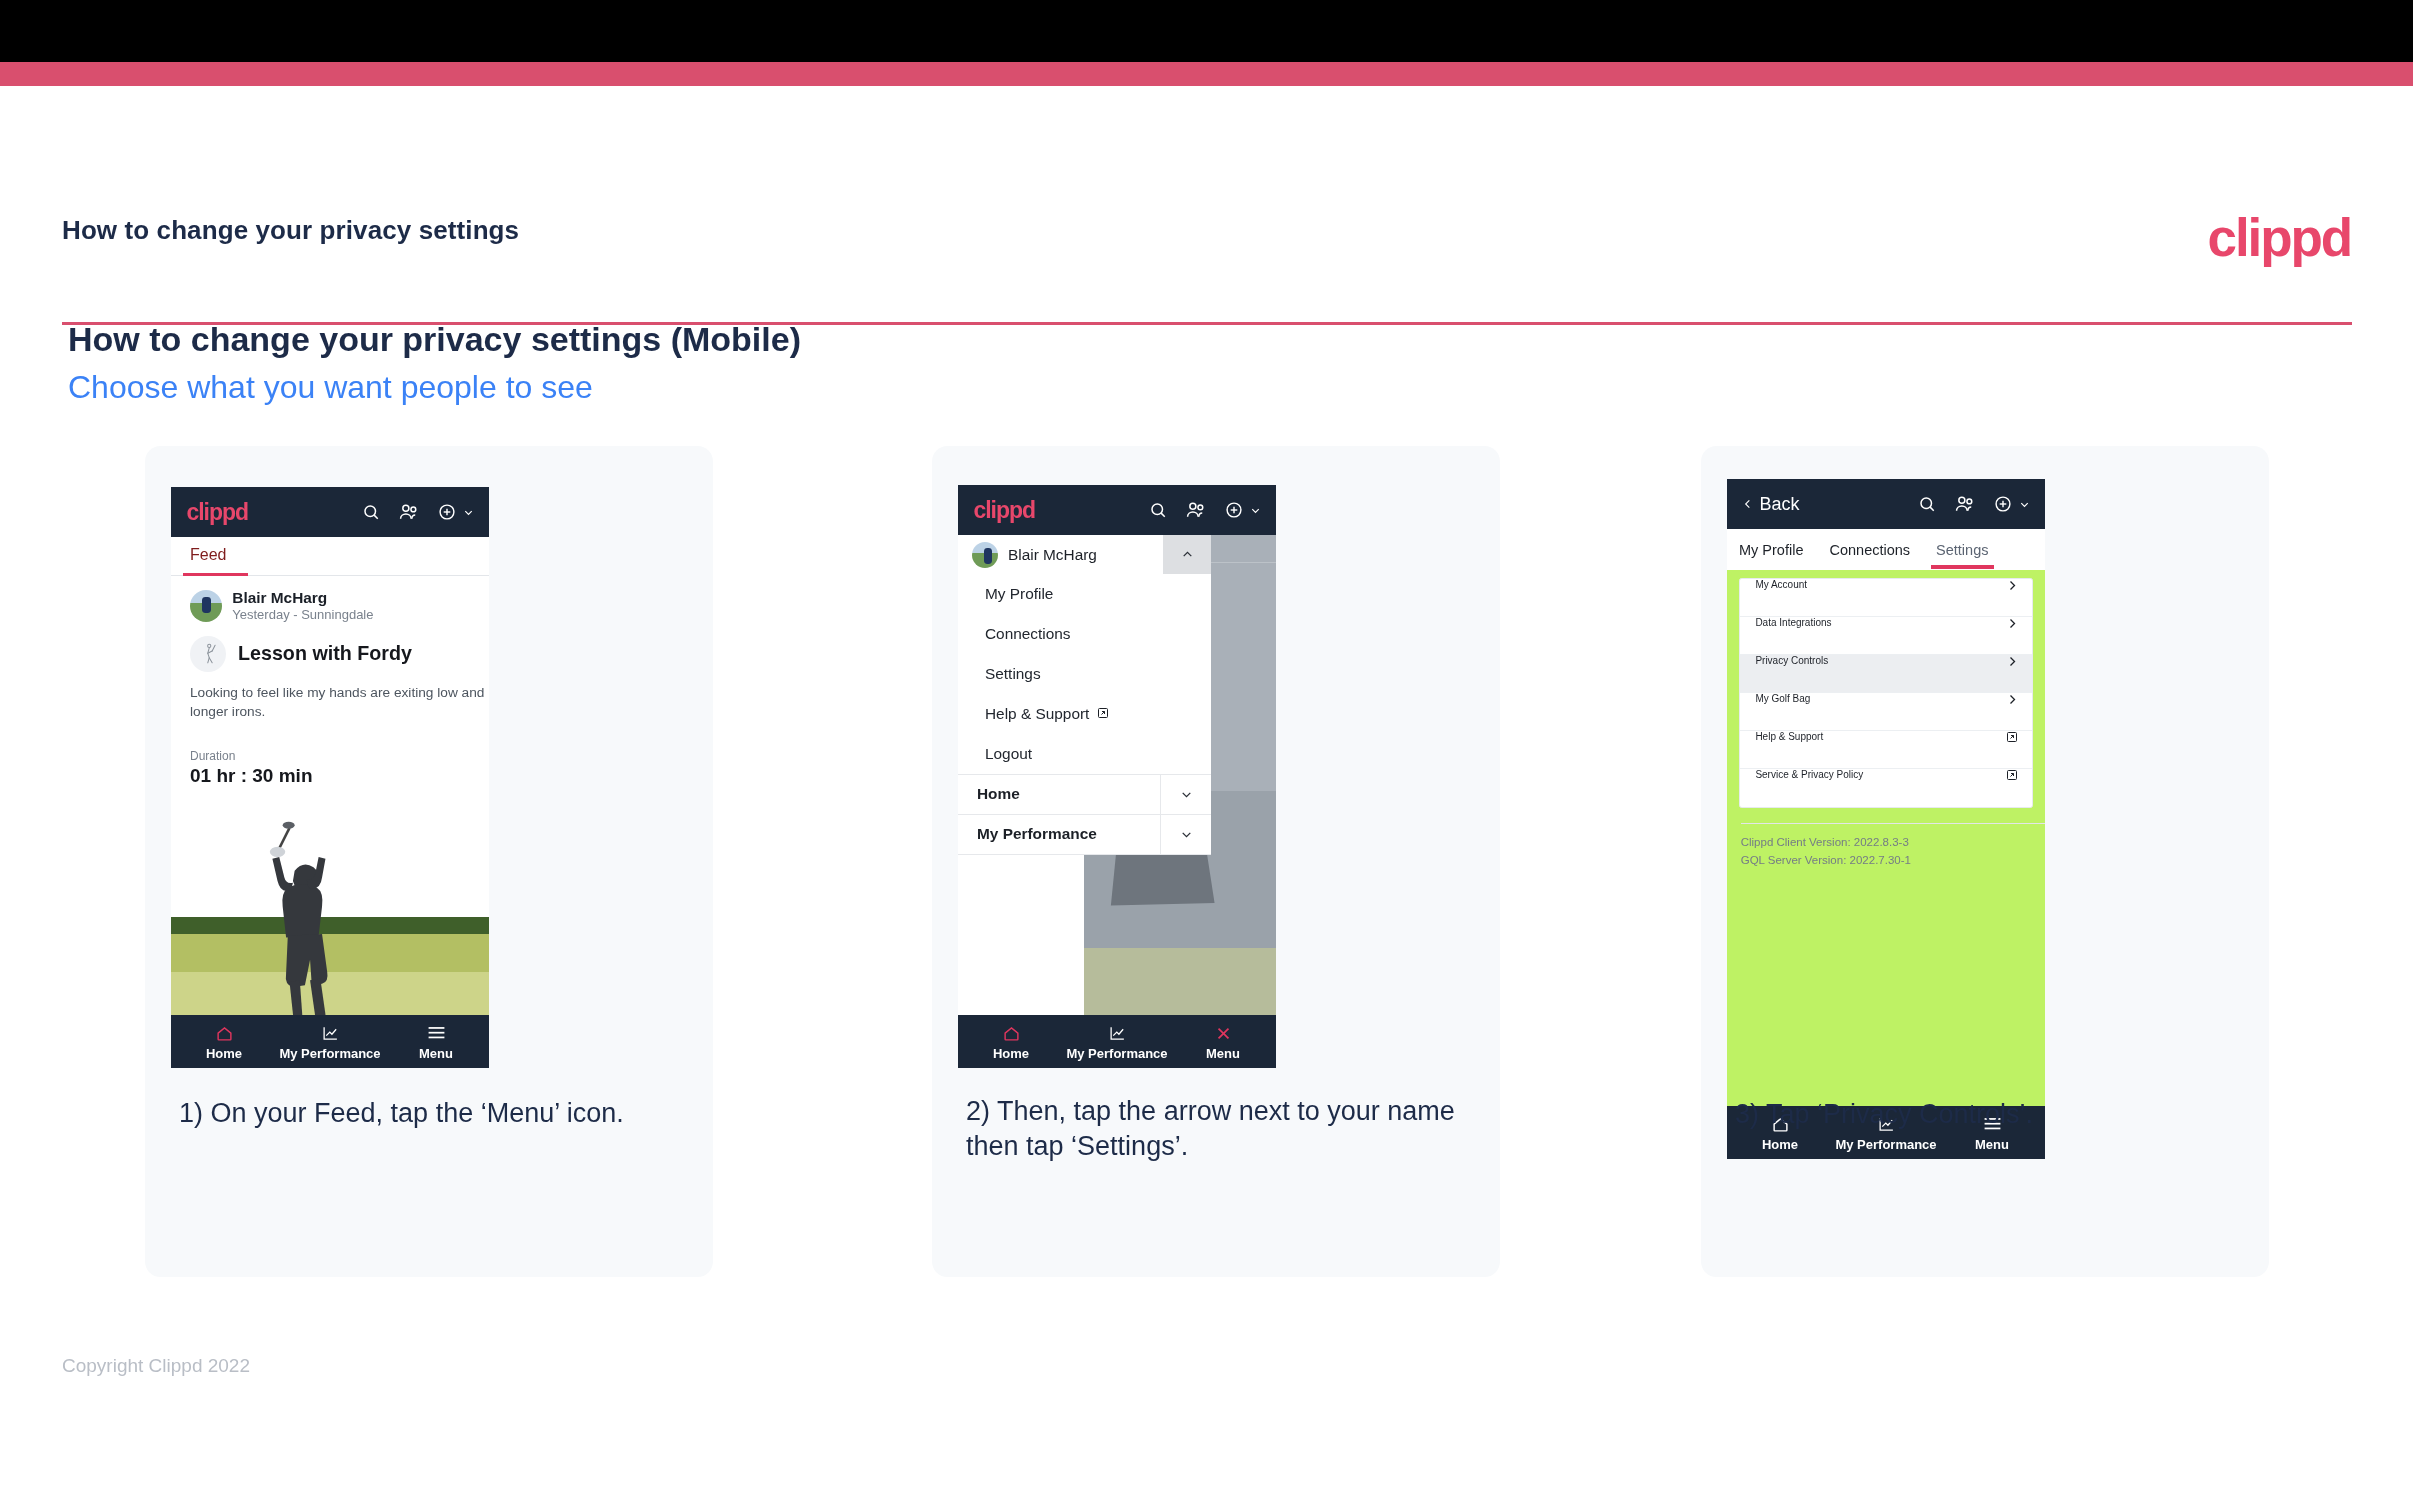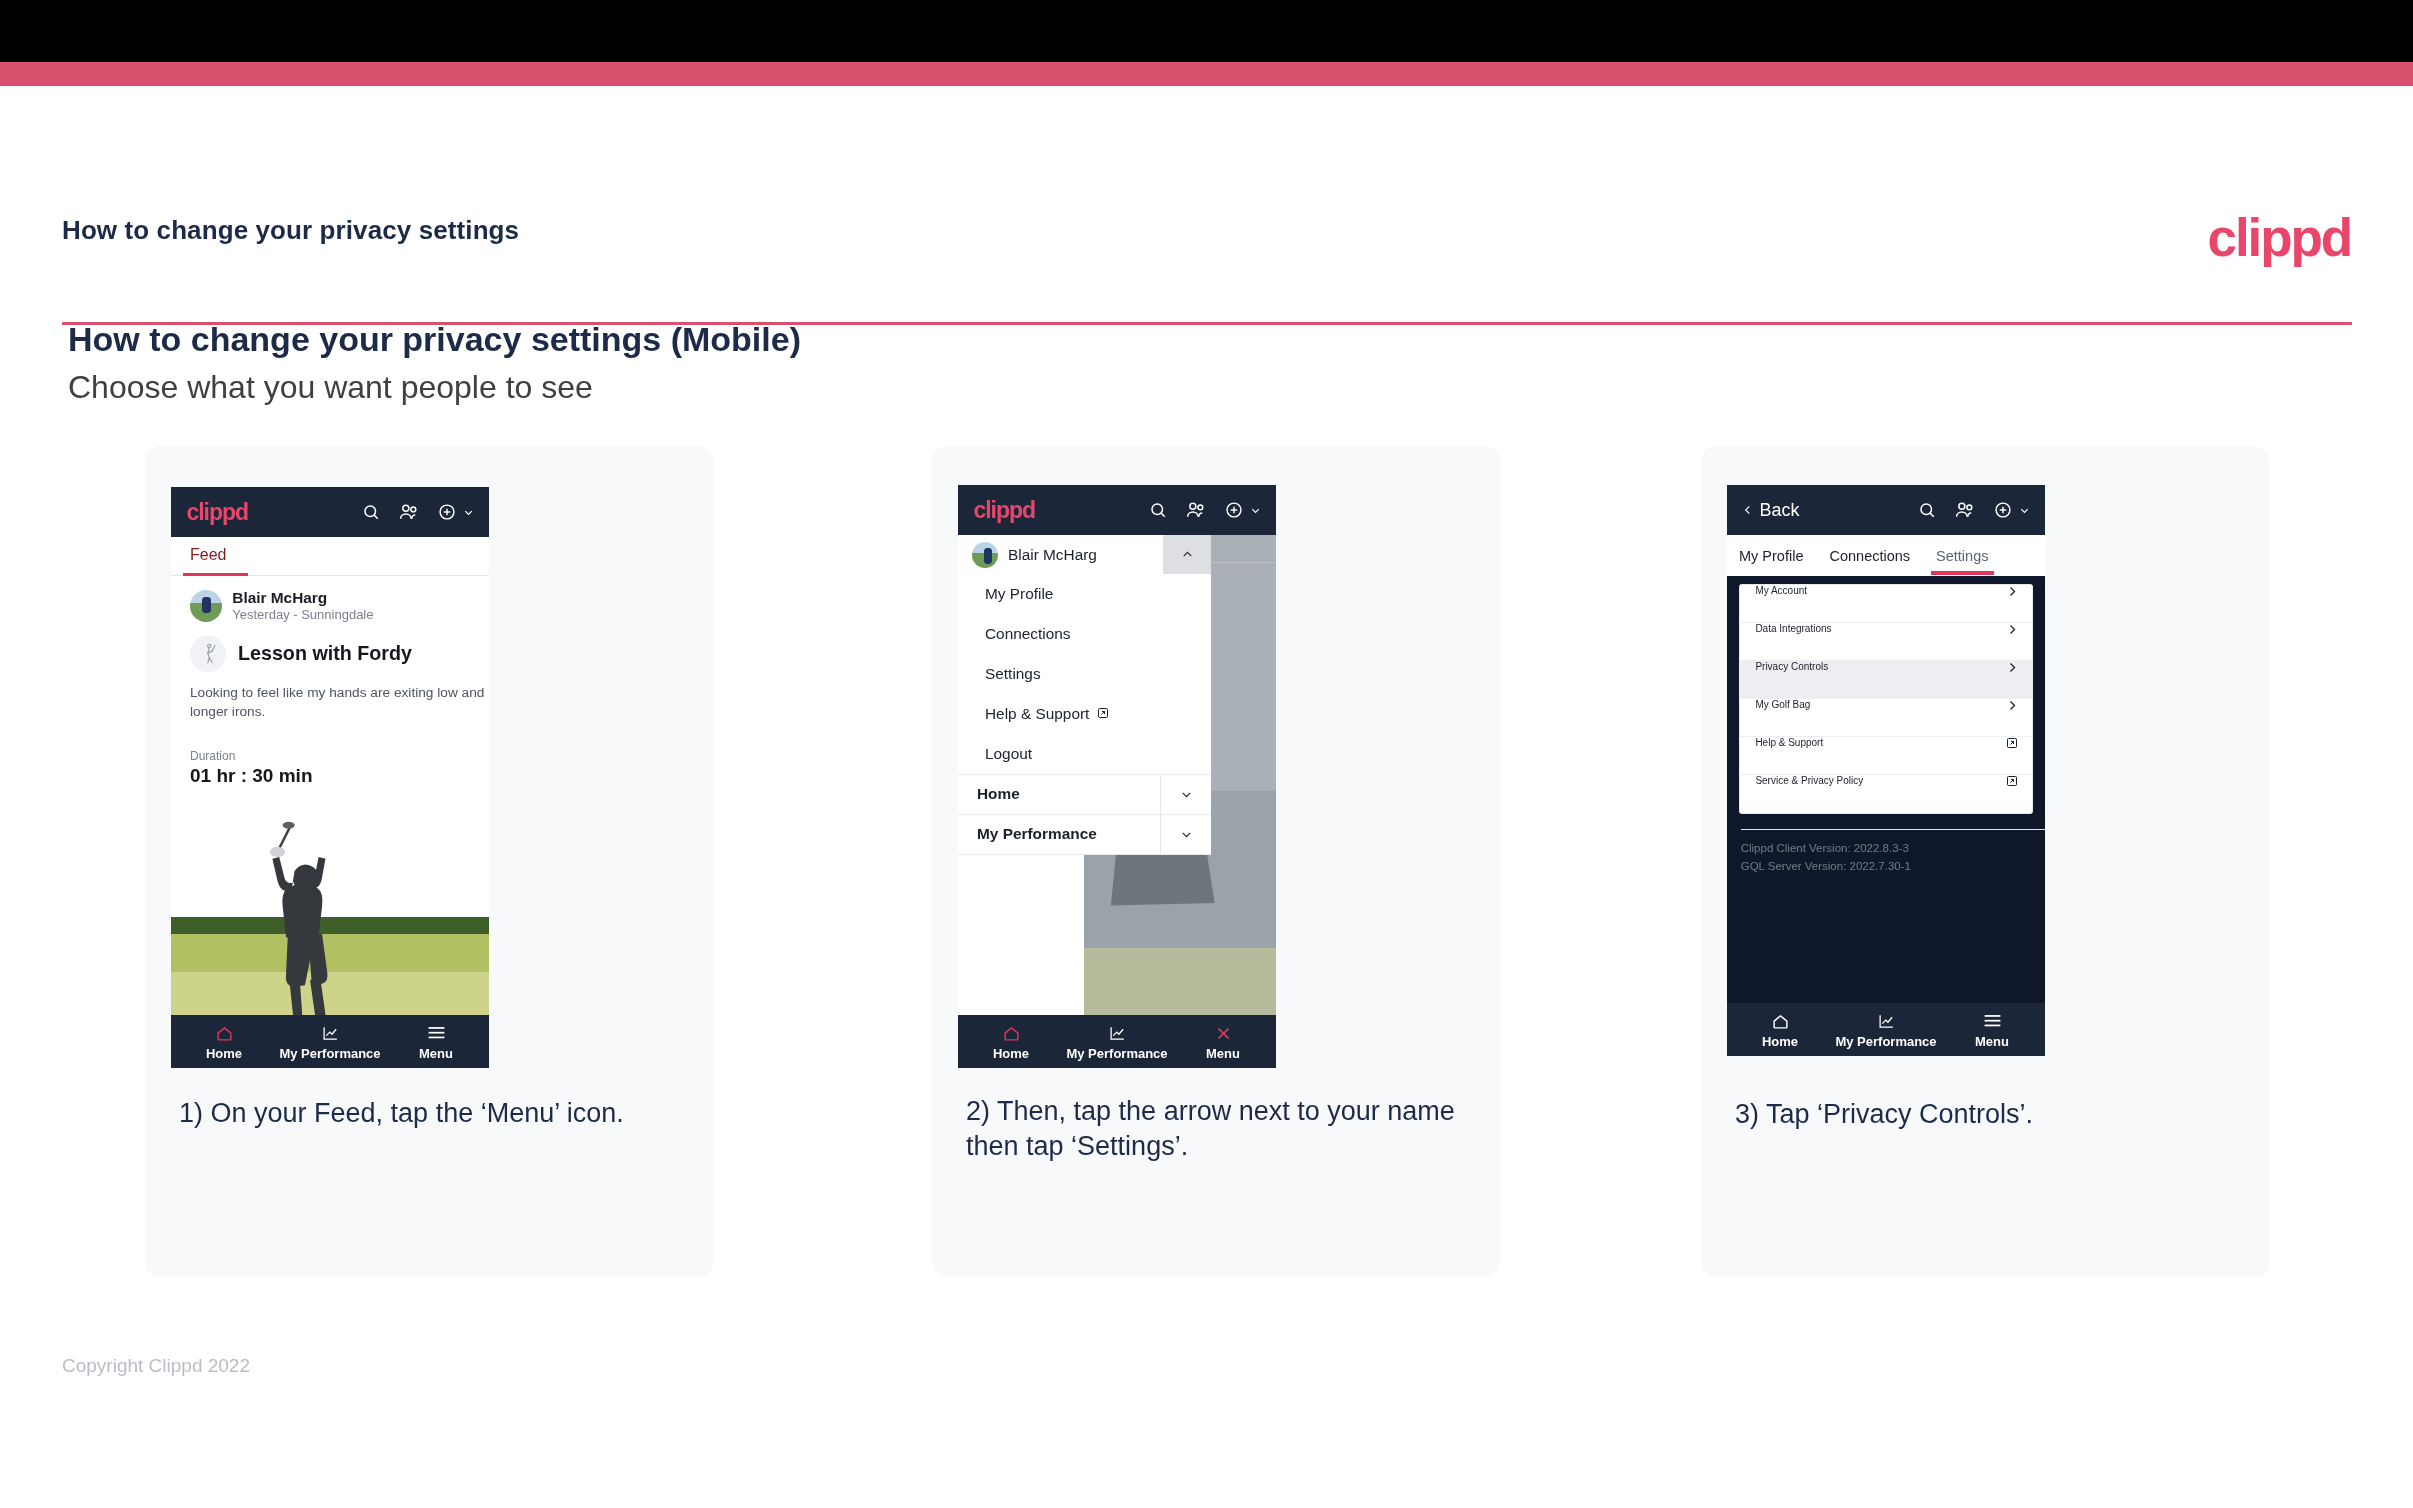--- a/index.html
+++ b/index.html
@@ -31,21 +31,21 @@
     background: #d94f6e;
   }
 
   
   .sec-title {
     position: absolute; left: 68px; top: 320px;
     font-size: 34px; font-weight: 700; color: #1d2b48;
   }
   .sec-sub {
     position: absolute; left: 68px; top: 369px;
-    font-size: 32px; font-weight: 400; color: #404040;
+    font-size: 32px; font-weight: 400; color: #3b82f6;
   }
 
   
   .card {
     position: absolute; top: 446px; width: 568px; height: 831px;
     background: #f7f9fb; border-radius: 15.4px;
   }
   #card-1 { left: 145px; }
   #card-2 { left: 932px; }
   #card-3 { left: 1701px; }
@@ -148,21 +148,21 @@
   .mp-item { height: 40px; display: flex; align-items: center; padding-left: 27px; font-size: 15.4px; color: #22272f; gap: 7.7px; }
   .mp-div { height: 0.9px; background: #e6e8eb; }
   .mp-coll {
     height: 40px; display: flex; align-items: center; padding-left: 19px;
     font-size: 15.4px; color: #1c2027; font-weight: 600; position: relative;
     border-bottom: 0.9px solid #e6e8eb;
   }
   .mp-coll .cv { position: absolute; right: 0; width: 51px; text-align: center; border-left: 0.9px solid #e6e8eb; height: 100%; display:flex; align-items:center; justify-content:center;}
 
   
-  #phone3 { left: 26px; top: 39px; width: 318px; height: 571px; background: #0f172a; }
+  #phone3 { left: 26px; top: 33px; width: 318px; height: 680px; background: #bef264; }
   .tabs3 { background: #ffffff; height: 41px; display: flex; align-items: center; padding-left: 12px; gap: 26px; position: relative; }
   .tabs3 .t { font-size: 14.5px; color: #1d2128; }
   .tabs3 .t.sel { color: #5b6472; position: relative; }
   .tabs3 .t.sel::after { content:""; position: absolute; left: -5.1px; right: -5.1px; bottom: -11px; height: 3.4px; background: #e0365e; }
   .list3 { margin: 7.7px 12px 0 12px; background:#ffffff; border:0.9px solid #e7eaee; border-radius:2.6px; }
   .row3 {
     height: 38px; display: flex; align-items: flex-start; justify-content: space-between;
     padding: 0 13.7px 0 15.4px; border-bottom: 0.9px solid #eceff2; font-size: 10px; color: #1d2128;
   }
   .row3:last-child { border-bottom: none; }

